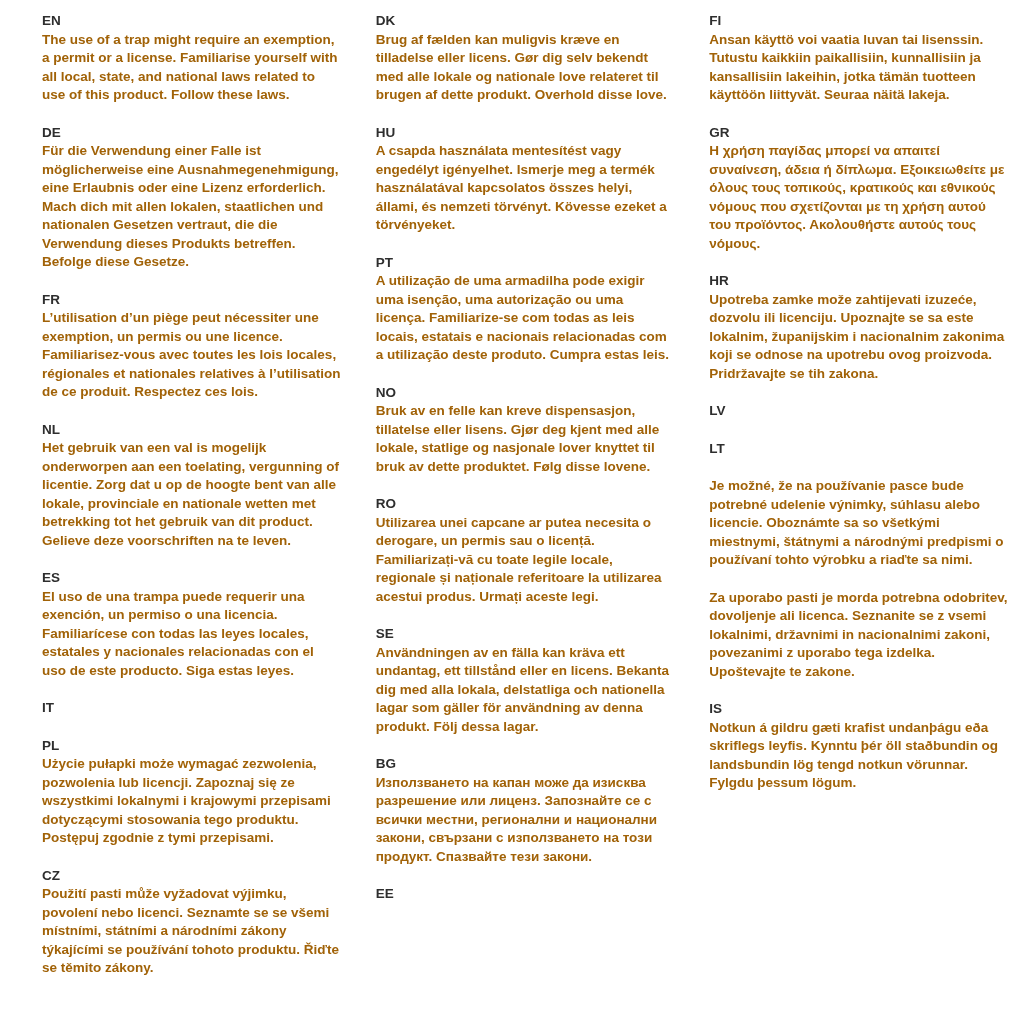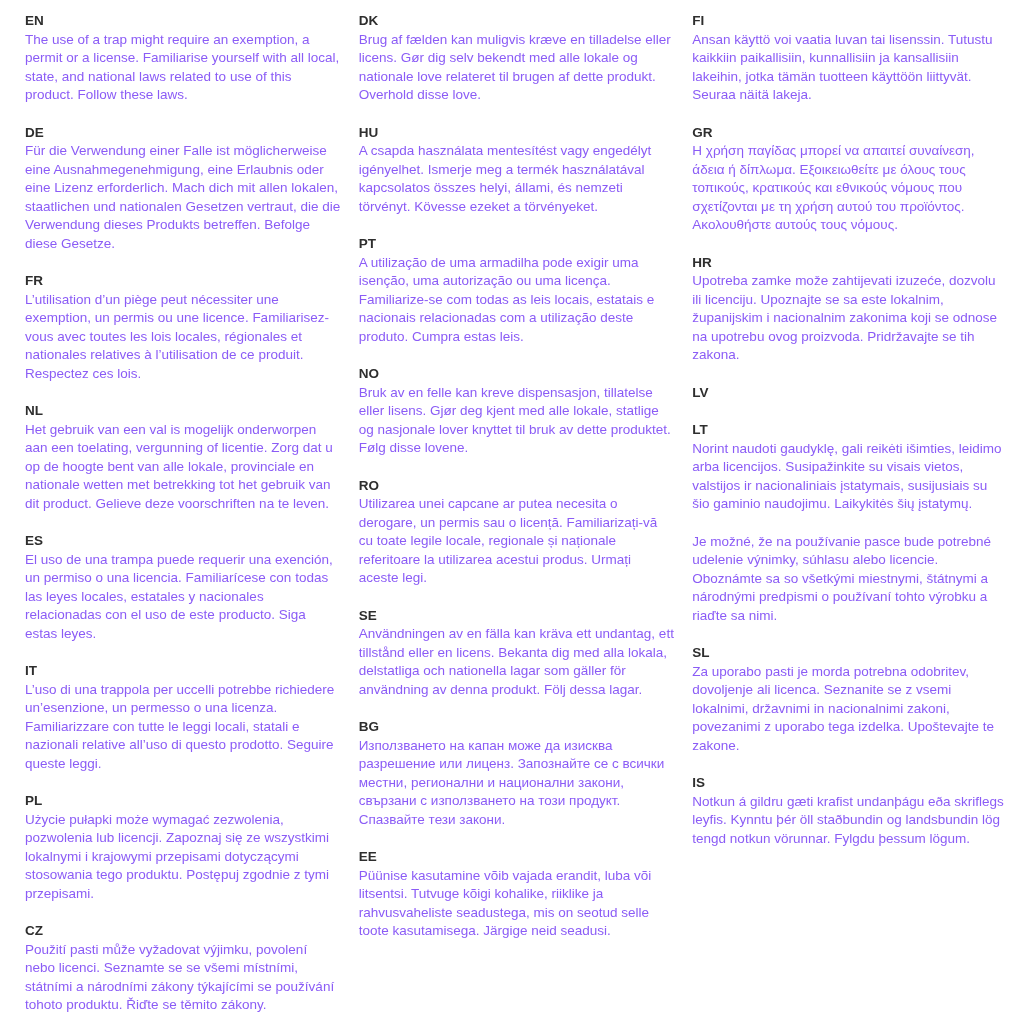--- a/index.html
+++ b/index.html
@@ -15,32 +15,32 @@
     display: grid;
     grid-template-columns: 1fr 1fr 1fr;
     column-gap: 18px;
     font-family: "Liberation Sans", sans-serif;
     overflow: hidden;
   }
   .col {
     min-width: 0;
   }
   .block {
-    margin: 0 0 19px 0;
+    margin: 0 0 19px 17px;
   }
   .code {
     font-size: 13.5px;
     font-weight: bold;
     color: #2e2e2e;
     line-height: 18.5px;
   }
   .text {
     font-size: 13.5px;
-    font-weight: 400;
-    color: #8b5cf6;
+    font-weight: 700;
+    color: #a16207;
     line-height: 18.5px;
   }
 </style>
 </head>
 <body>
 
 <div class="page">
   <div class="col">
       <div class="block">
         <div class="code">EN</div>
@@ -57,21 +57,20 @@
       <div class="block">
         <div class="code">NL</div>
         <div class="text">Het gebruik van een val is mogelijk onderworpen aan een toelating, vergunning of licentie. Zorg dat u op de hoogte bent van alle lokale, provinciale en nationale wetten met betrekking tot het gebruik van dit product. Gelieve deze voorschriften na te leven.</div>
       </div>
       <div class="block">
         <div class="code">ES</div>
         <div class="text">El uso de una trampa puede requerir una exención, un permiso o una licencia. Familiarícese con todas las leyes locales, estatales y nacionales relacionadas con el uso de este producto. Siga estas leyes.</div>
       </div>
       <div class="block">
         <div class="code">IT</div>
-        <div class="text">L’uso di una trappola per uccelli potrebbe richiedere un’esenzione, un permesso o una licenza. Familiarizzare con tutte le leggi locali, statali e nazionali relative all’uso di questo prodotto. Seguire queste leggi.</div>
       </div>
       <div class="block">
         <div class="code">PL</div>
         <div class="text">Użycie pułapki może wymagać zezwolenia, pozwolenia lub licencji. Zapoznaj się ze wszystkimi lokalnymi i krajowymi przepisami dotyczącymi stosowania tego produktu. Postępuj zgodnie z tymi przepisami.</div>
       </div>
       <div class="block">
         <div class="code">CZ</div>
         <div class="text">Použití pasti může vyžadovat výjimku, povolení nebo licenci. Seznamte se se všemi místními, státními a národními zákony týkajícími se používání tohoto produktu. Řiďte se těmito zákony.</div>
       </div>
     </div>
@@ -99,48 +98,45 @@
       <div class="block">
         <div class="code">SE</div>
         <div class="text">Användningen av en fälla kan kräva ett undantag, ett tillstånd eller en licens. Bekanta dig med alla lokala, delstatliga och nationella lagar som gäller för användning av denna produkt. Följ dessa lagar.</div>
       </div>
       <div class="block">
         <div class="code">BG</div>
         <div class="text">Използването на капан може да изисква разрешение или лиценз. Запознайте се с всички местни, регионални и национални закони, свързани с използването на този продукт. Спазвайте тези закони.</div>
       </div>
       <div class="block">
         <div class="code">EE</div>
-        <div class="text">Püünise kasutamine võib vajada erandit, luba või litsentsi. Tutvuge kõigi kohalike, riiklike ja rahvusvaheliste seadustega, mis on seotud selle toote kasutamisega. Järgige neid seadusi.</div>
       </div>
     </div>
   <div class="col">
       <div class="block">
         <div class="code">FI</div>
         <div class="text">Ansan käyttö voi vaatia luvan tai lisenssin. Tutustu kaikkiin paikallisiin, kunnallisiin ja kansallisiin lakeihin, jotka tämän tuotteen käyttöön liittyvät. Seuraa näitä lakeja.</div>
       </div>
       <div class="block">
         <div class="code">GR</div>
         <div class="text">Η χρήση παγίδας μπορεί να απαιτεί συναίνεση, άδεια ή δίπλωμα. Εξοικειωθείτε με όλους τους τοπικούς, κρατικούς και εθνικούς νόμους που σχετίζονται με τη χρήση αυτού του προϊόντος. Ακολουθήστε αυτούς τους νόμους.</div>
       </div>
       <div class="block">
         <div class="code">HR</div>
         <div class="text">Upotreba zamke može zahtijevati izuzeće, dozvolu ili licenciju. Upoznajte se sa este lokalnim, županijskim i nacionalnim zakonima koji se odnose na upotrebu ovog proizvoda. Pridržavajte se tih zakona.</div>
       </div>
       <div class="block">
         <div class="code">LV</div>
       </div>
       <div class="block">
         <div class="code">LT</div>
-        <div class="text">Norint naudoti gaudyklę, gali reikėti išimties, leidimo arba licencijos. Susipažinkite su visais vietos, valstijos ir nacionaliniais įstatymais, susijusiais su šio gaminio naudojimu. Laikykitės šių įstatymų.</div>
       </div>
       <div class="block">
         <div class="text">Je možné, že na používanie pasce bude potrebné udelenie výnimky, súhlasu alebo licencie. Oboznámte sa so všetkými miestnymi, štátnymi a národnými predpismi o používaní tohto výrobku a riaďte sa nimi.</div>
       </div>
       <div class="block">
-        <div class="code">SL</div>
         <div class="text">Za uporabo pasti je morda potrebna odobritev, dovoljenje ali licenca. Seznanite se z vsemi lokalnimi, državnimi in nacionalnimi zakoni, povezanimi z uporabo tega izdelka. Upoštevajte te zakone.</div>
       </div>
       <div class="block">
         <div class="code">IS</div>
         <div class="text">Notkun á gildru gæti krafist undanþágu eða skriflegs leyfis. Kynntu þér öll staðbundin og landsbundin lög tengd notkun vörunnar. Fylgdu þessum lögum.</div>
       </div>
     </div>
 </div>
 
 </body></html>

